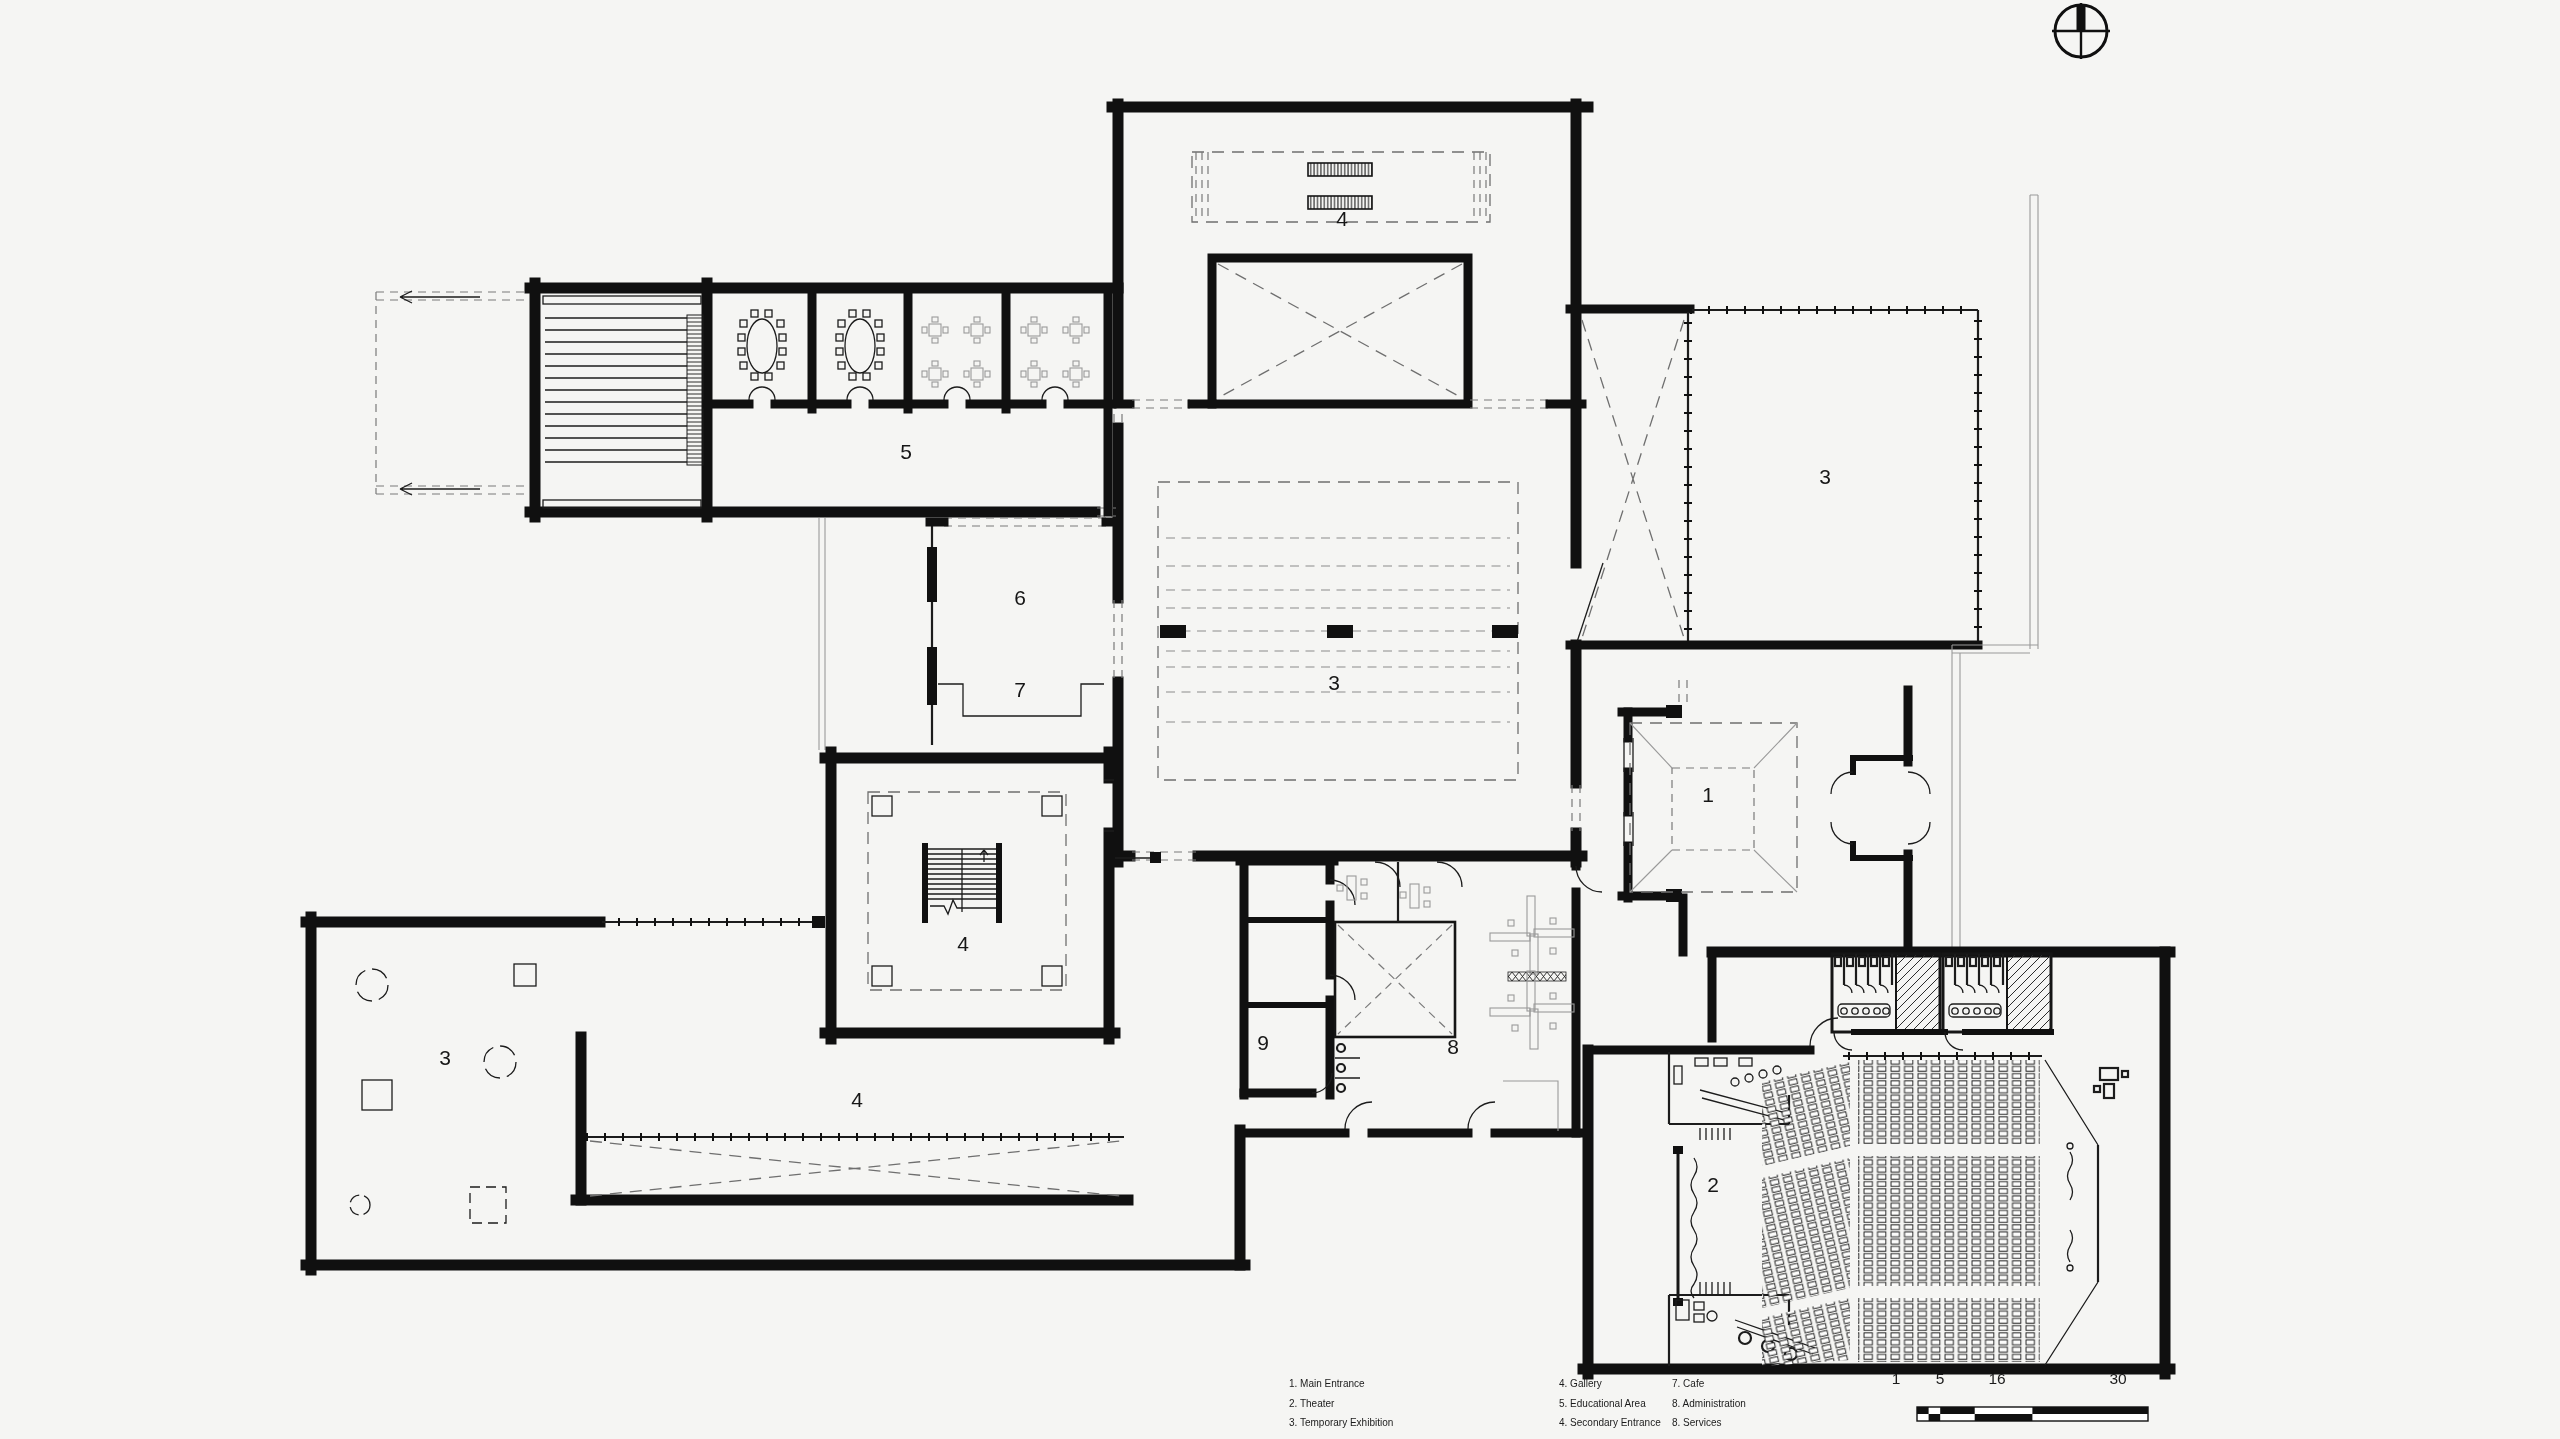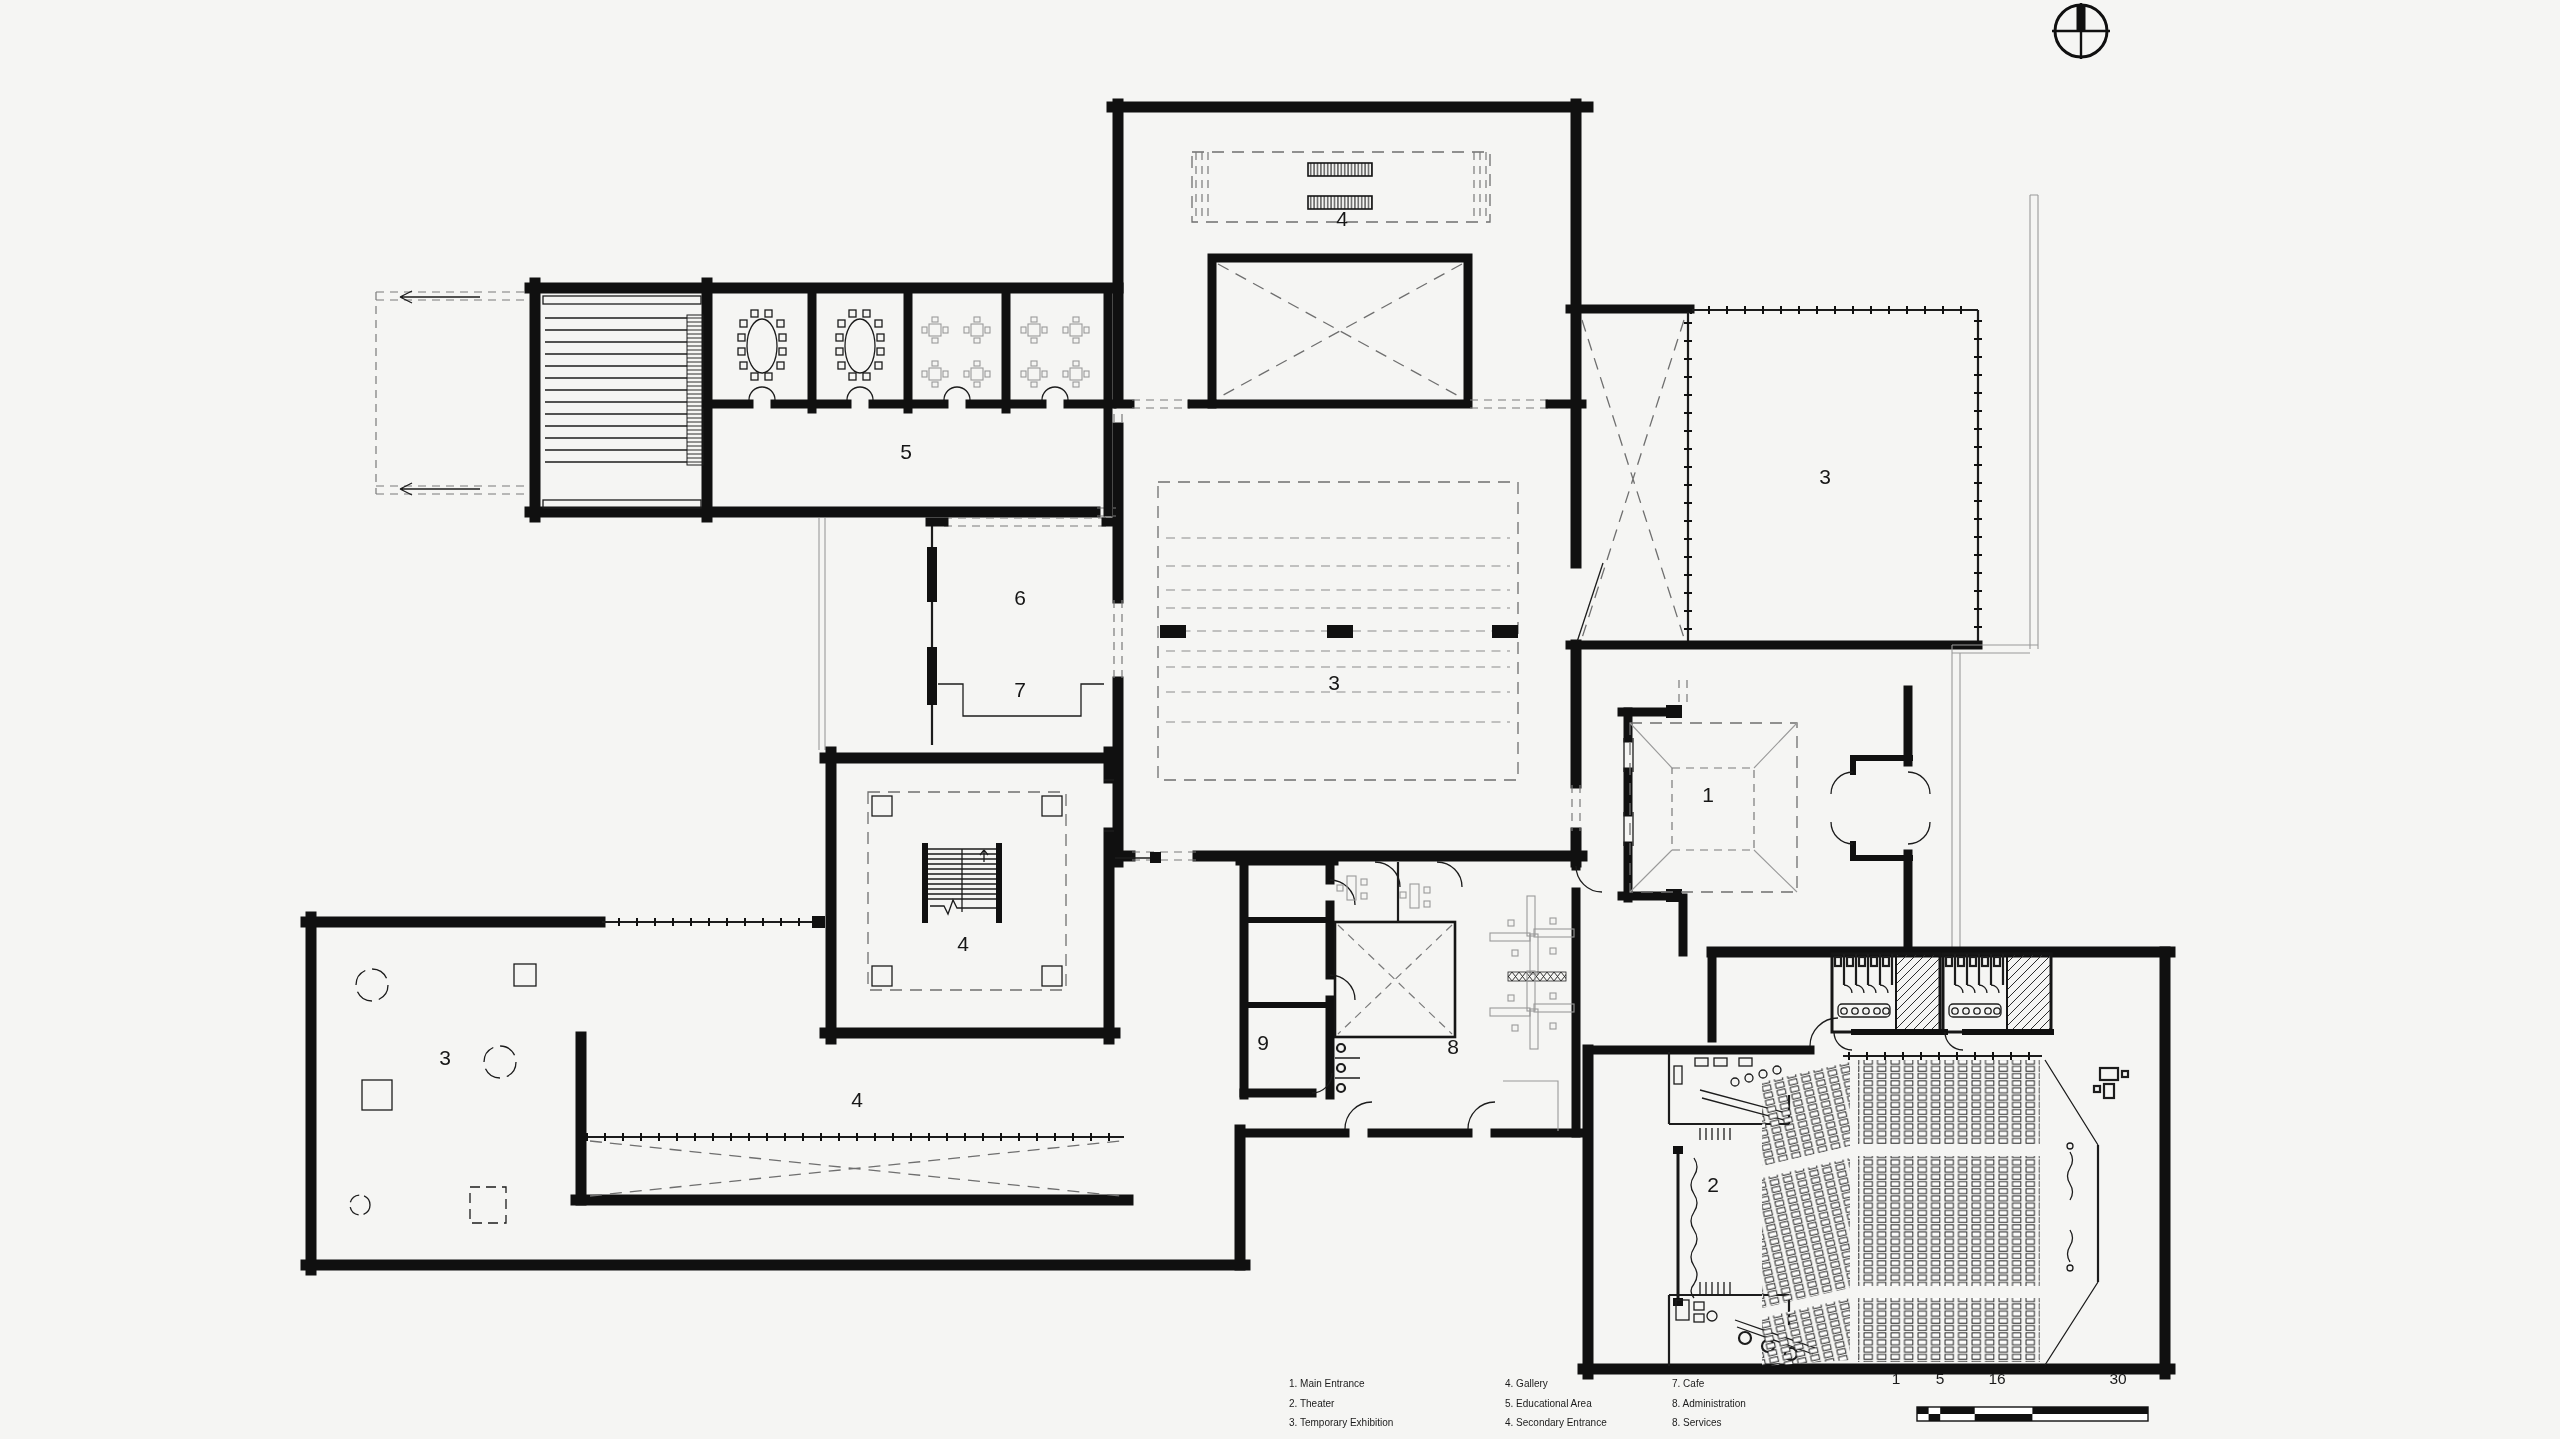--- a/index.html
+++ b/index.html
@@ -556,21 +556,21 @@
   <div class="room-label" style="left:1020px;top:598px">6</div>
   <div class="room-label" style="left:1020px;top:690px">7</div>
   <div class="room-label" style="left:1453px;top:1047px">8</div>
   <div class="room-label" style="left:1263px;top:1043px">9</div>
 
   <div class="legend" style="left:1289px">
     <div>1. Main Entrance</div>
     <div>2. Theater</div>
     <div>3. Temporary Exhibition</div>
   </div>
-  <div class="legend" style="left:1505px">
+  <div class="legend" style="left:1559px">
     <div>4. Gallery</div>
     <div>5. Educational Area</div>
     <div>4. Secondary Entrance</div>
   </div>
   <div class="legend" style="left:1672px">
     <div>7. Cafe</div>
     <div>8. Administration</div>
     <div>8. Services</div>
   </div>
 

